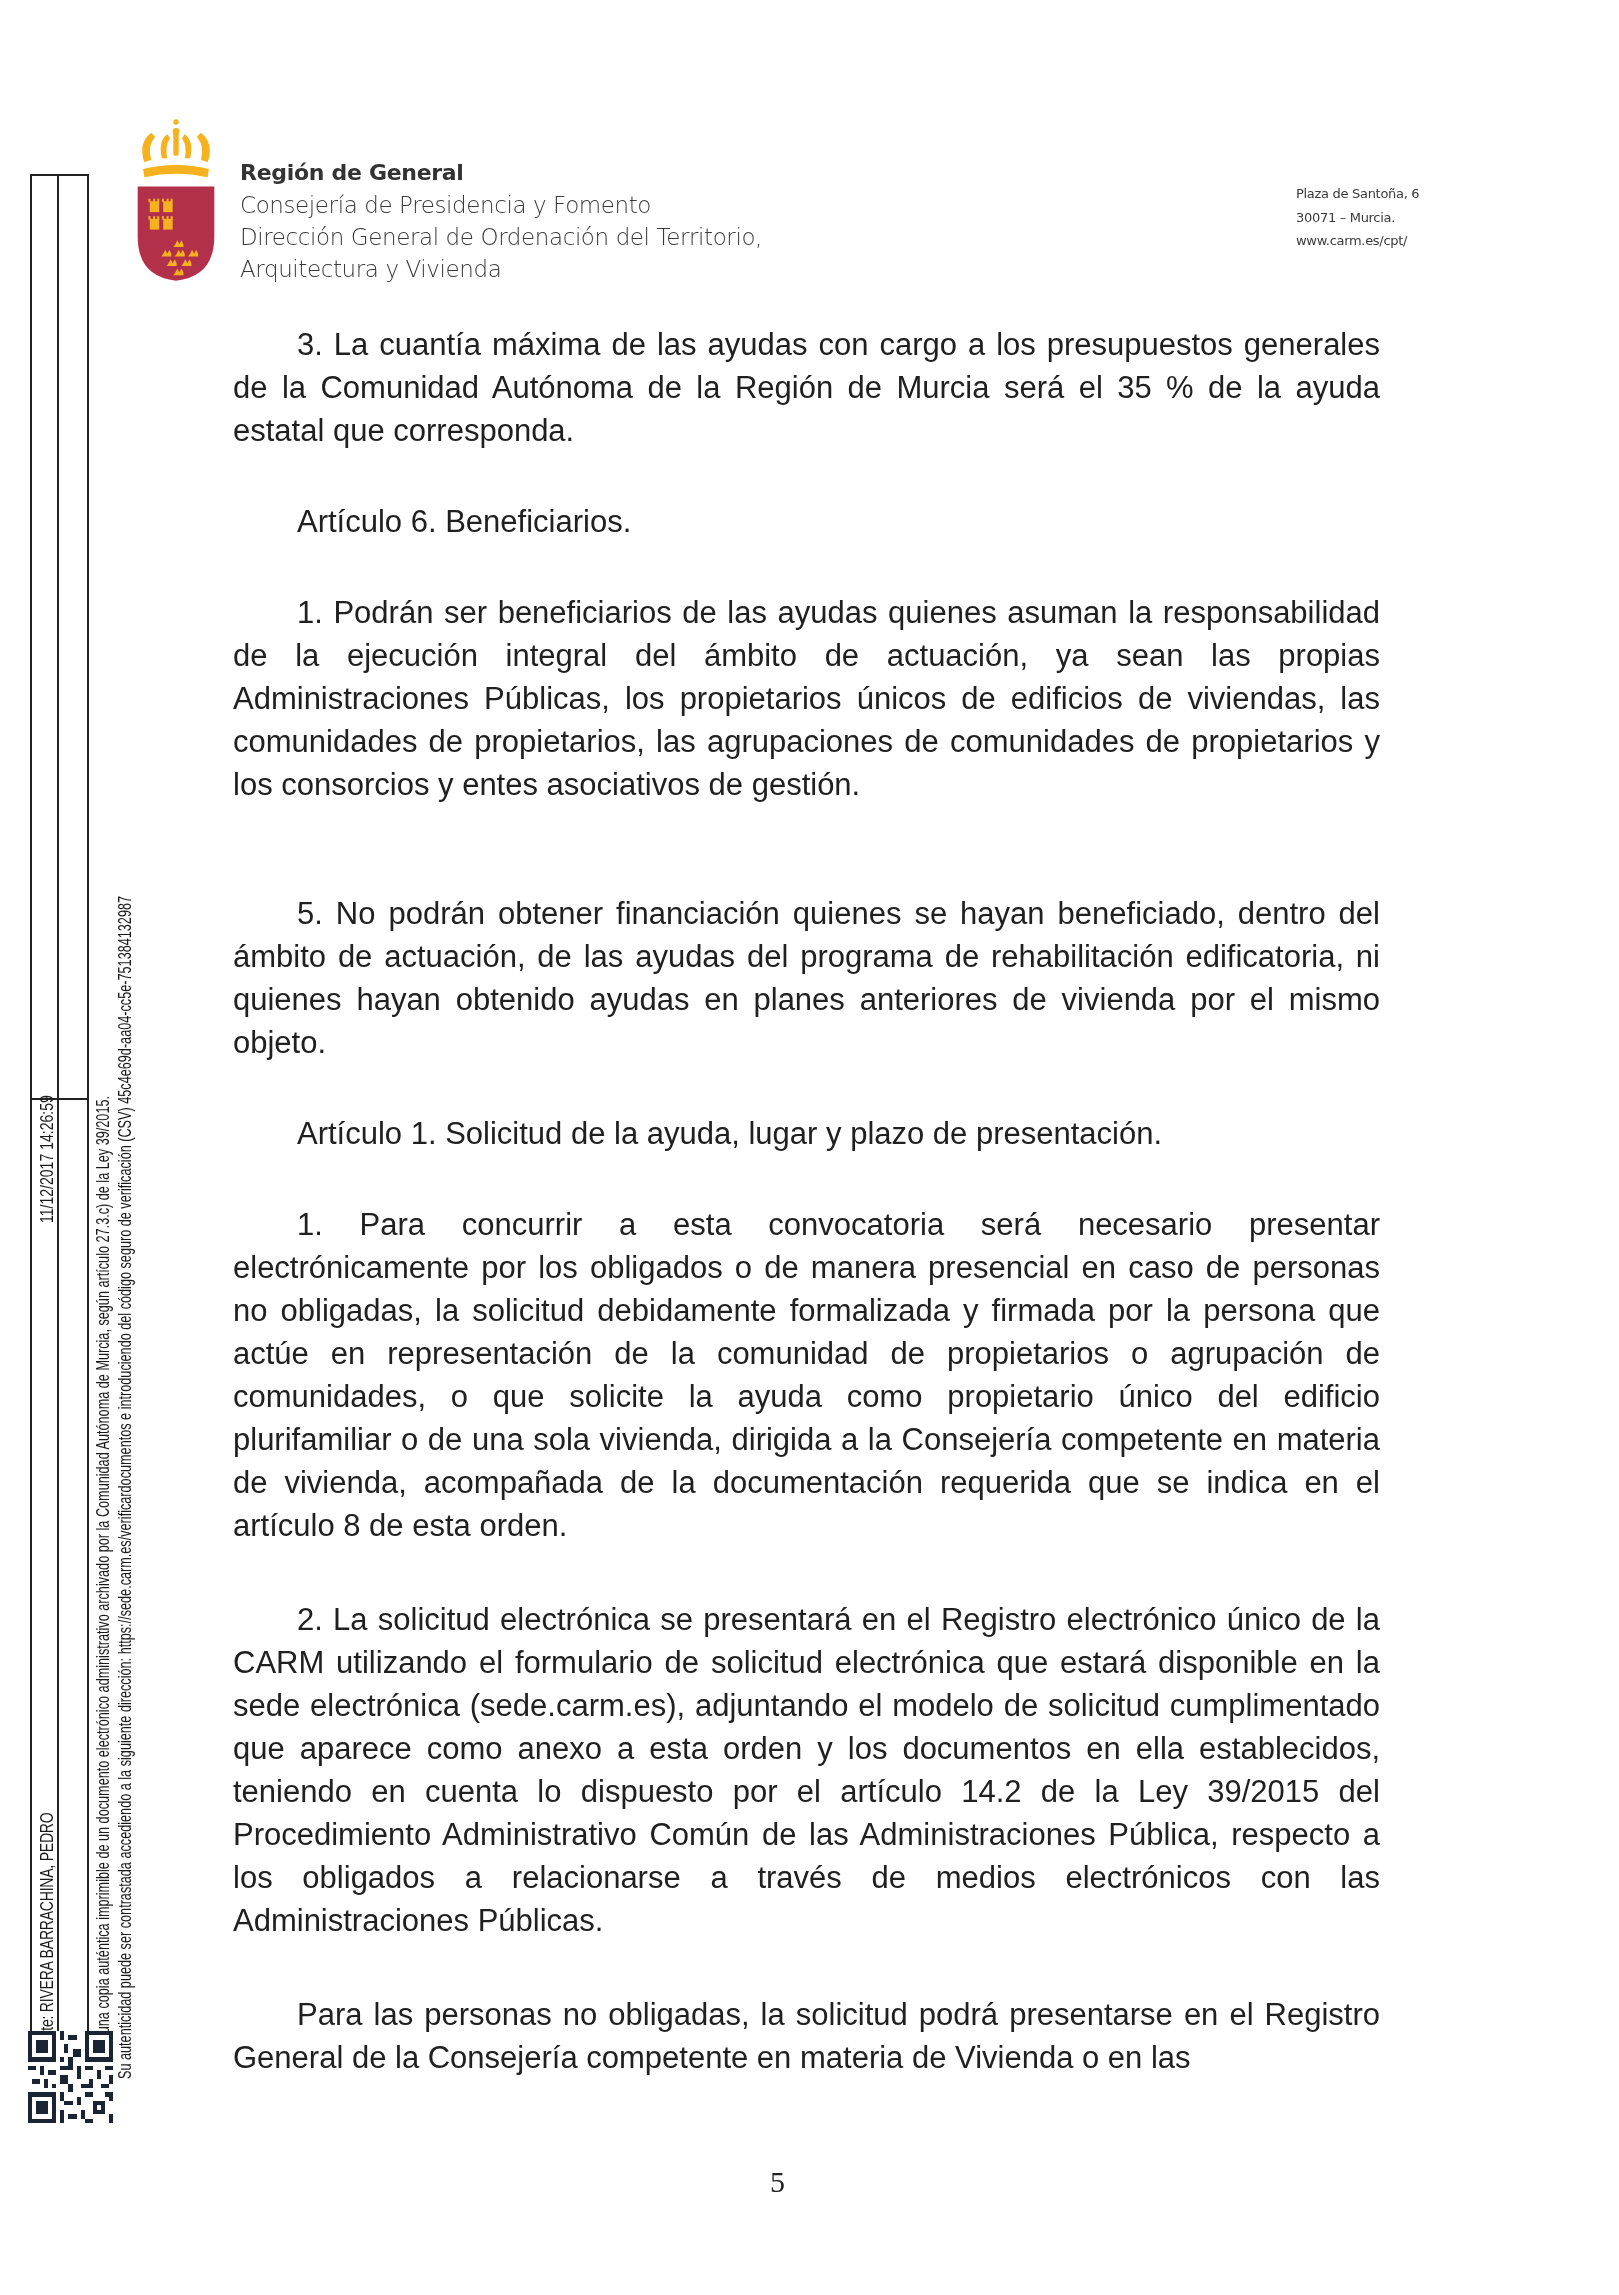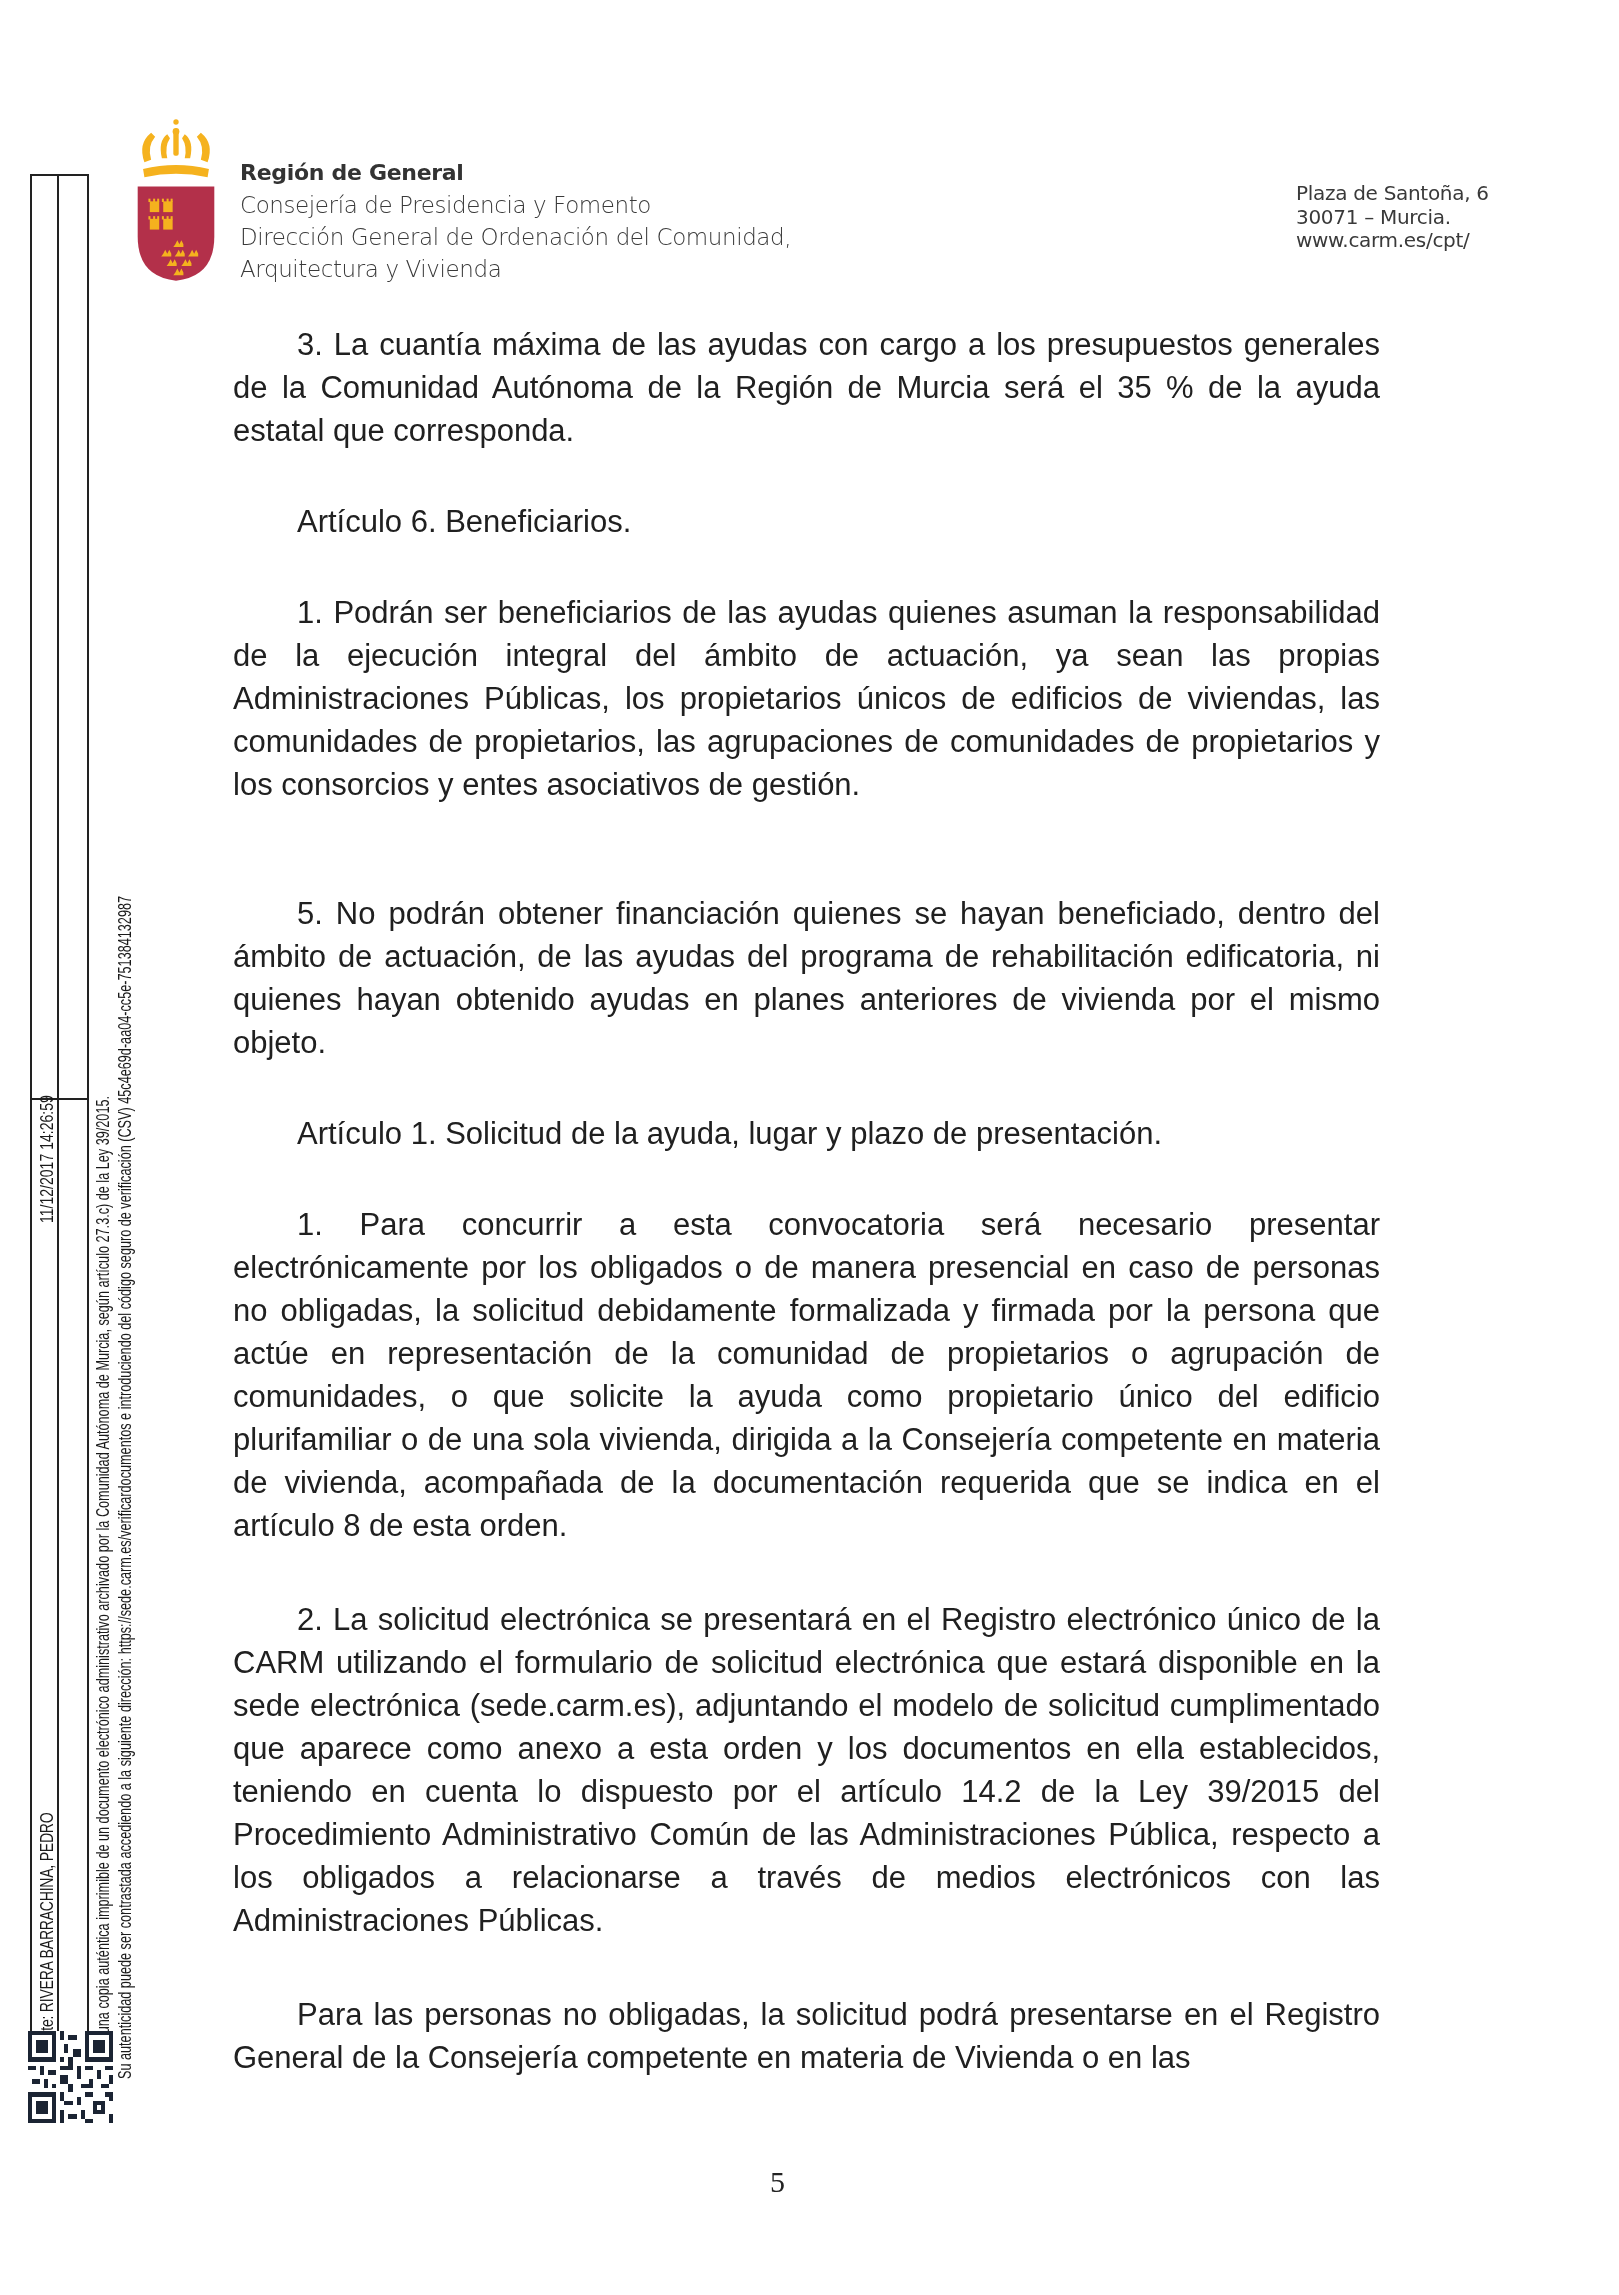--- a/index.html
+++ b/index.html
@@ -4,21 +4,21 @@
 <style>
   html, body { margin:0; padding:0; background:#ffffff; }
   body { width:1620px; height:2295px; position:relative; overflow:hidden; color:#1e1e1e; }
   .abs { position:absolute; }
 
   
   #logo { left:135px; top:116px; width:82px; height:166px; }
   #org { left:240px; top:157px; font-family:"DejaVu Sans", sans-serif; color:#404040; }
   #org .name { font-weight:bold; font-size:22px; color:#333333; line-height:32px; letter-spacing:-0.3px; }
   #org .line { font-size:23px; line-height:32px; letter-spacing:-0.4px; color:#3a3a3a; font-weight:300; }
-  #address { left:1296px; top:182px; font-family:"DejaVu Sans", sans-serif; font-size:20px; line-height:23.6px; color:#3a3a3a; letter-spacing:-0.3px; }
+  #address { left:1296px; top:182px; font-family:"DejaVu Sans", sans-serif; font-size:13px; line-height:23.6px; color:#3a3a3a; letter-spacing:-0.3px; }
 
   
   #body { left:228px; top:318px; width:1157px; font-family:"Liberation Sans", sans-serif; font-size:31px; line-height:43px; color:#202020; }
   #body p { margin:5px; text-align:justify; text-indent:64px; transform:scaleX(1); }
   #body p.heading { text-align:left; }
   .gap1 { height:38px; }
   .gap2 { height:41px; }
 
   
   #strip-box { left:30px; top:174px; width:59px; height:1906px; border:2px solid #222; box-sizing:border-box; }
@@ -80,21 +80,21 @@
       <path d="M50 218 l3 -6 l3 6 l3 -6 l3 6 l0 4 l-15 0 z"></path>
       <path d="M72 218 l3 -6 l3 6 l3 -6 l3 6 l0 4 l-15 0 z"></path>
       <path d="M60 232 l3 -6 l3 6 l3 -6 l3 6 l0 4 l-15 0 z"></path>
     </g>
   </svg>
 </div>
 
 <div id="org" class="abs">
   <div class="name">Región de General</div>
   <div class="line">Consejería de Presidencia y Fomento</div>
-  <div class="line">Dirección General de Ordenación del Comunidad,</div>
+  <div class="line">Dirección General de Ordenación del Territorio,</div>
   <div class="line">Arquitectura y Vivienda</div>
 </div>
 
 <div id="address" class="abs">
   <div>Plaza de Santoña, 6</div>
   <div>30071 – Murcia.</div>
   <div>www.carm.es/cpt/</div>
 </div>
 
 <div id="body" class="abs">

